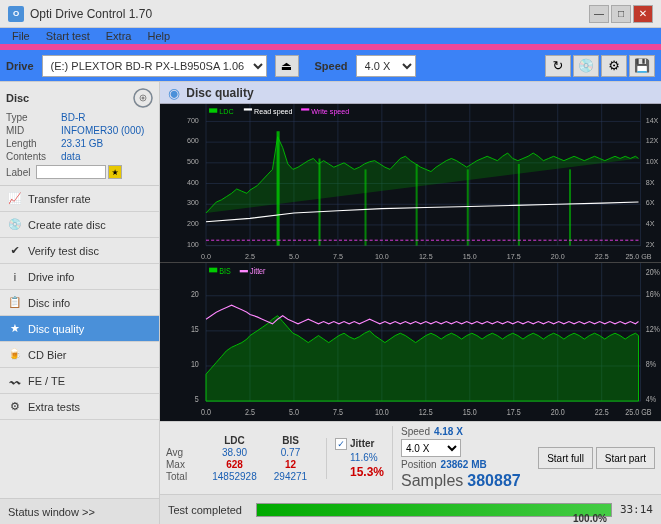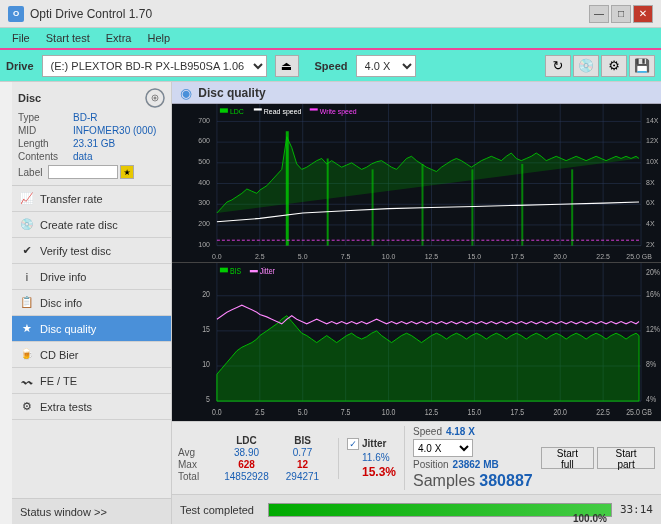--- a/index.html
+++ b/index.html
@@ -8,35 +8,35 @@
     
     .titlebar { background: #e8e8e8; height: 28px; display: flex; align-items: center; justify-content: space-between; padding: 0 8px; border-bottom: 1px solid #ccc; }
     .titlebar-left { display: flex; align-items: center; gap: 6px; }
     .titlebar-icon { width: 16px; height: 16px; background: #4a90d9; border-radius: 2px; display: flex; align-items: center; justify-content: center; color: white; font-size: 8px; font-weight: bold; }
     .titlebar-title { font-size: 12px; color: #333; }
     .titlebar-controls { display: flex; gap: 2px; }
     .titlebar-btn { width: 20px; height: 18px; background: #d0d0d0; border: 1px solid #aaa; cursor: pointer; display: flex; align-items: center; justify-content: center; font-size: 10px; color: #333; }
     .titlebar-btn.close { background: #c0392b; color: white; }
     
     
-    .menubar { background: #5eead4; height: 22px; display: flex; align-items: center; padding: 0 4px; border-bottom: 2px solid #ec4899; }
+    .menubar { background: #3b82f6; height: 22px; display: flex; align-items: center; padding: 0 4px; border-bottom: 6px solid #ec4899; }
     .menu-item { padding: 2px 8px; cursor: pointer; font-size: 11px; color: #333; }
     
     
-    .drivebar { background: #5eead4; height: 32px; display: flex; align-items: center; padding: 0 6px; border-bottom: 1px solid #ccc; gap: 8px; }
+    .drivebar { background: #3b82f6; height: 32px; display: flex; align-items: center; padding: 0 6px; border-bottom: 1px solid #ccc; gap: 8px; }
     .drive-label { font-size: 11px; font-weight: bold; color: #333; }
     .drive-select { height: 22px; background: white; border: 1px solid #aaa; padding: 0 4px; font-size: 11px; color: #333; min-width: 200px; }
     .drive-icon-btn { width: 24px; height: 22px; background: #e0e0e0; border: 1px solid #aaa; cursor: pointer; display: flex; align-items: center; justify-content: center; font-size: 12px; }
     .speed-label { font-size: 11px; font-weight: bold; color: #333; margin-left: 8px; }
     .speed-select { height: 22px; background: white; border: 1px solid #aaa; padding: 0 4px; font-size: 11px; color: #333; width: 60px; }
     .drive-action-btns { display: flex; gap: 2px; margin-left: auto; }
     .action-btn { width: 26px; height: 22px; background: #e0e0e0; border: 1px solid #aaa; cursor: pointer; display: flex; align-items: center; justify-content: center; font-size: 13px; }
     
     
-    .main { display: flex; height: calc(524px - 28px - 22px - 32px); padding-left: 12px; }
+    .main { display: flex; height: calc(524px - 28px - 22px - 32px); }
     
     
     .sidebar { width: 160px; background: #e8e8e8; border-right: 1px solid #ccc; display: flex; flex-direction: column; flex-shrink: 0; }
     
     
     .disc-panel { background: #e8e8e8; padding: 6px; border-bottom: 1px solid #ccc; }
     .disc-header { display: flex; align-items: center; justify-content: space-between; margin-bottom: 4px; }
     .disc-title { font-size: 11px; font-weight: bold; color: #333; }
     .disc-icon { width: 20px; height: 20px; }
     .disc-row { display: flex; margin-bottom: 2px; font-size: 10px; }

